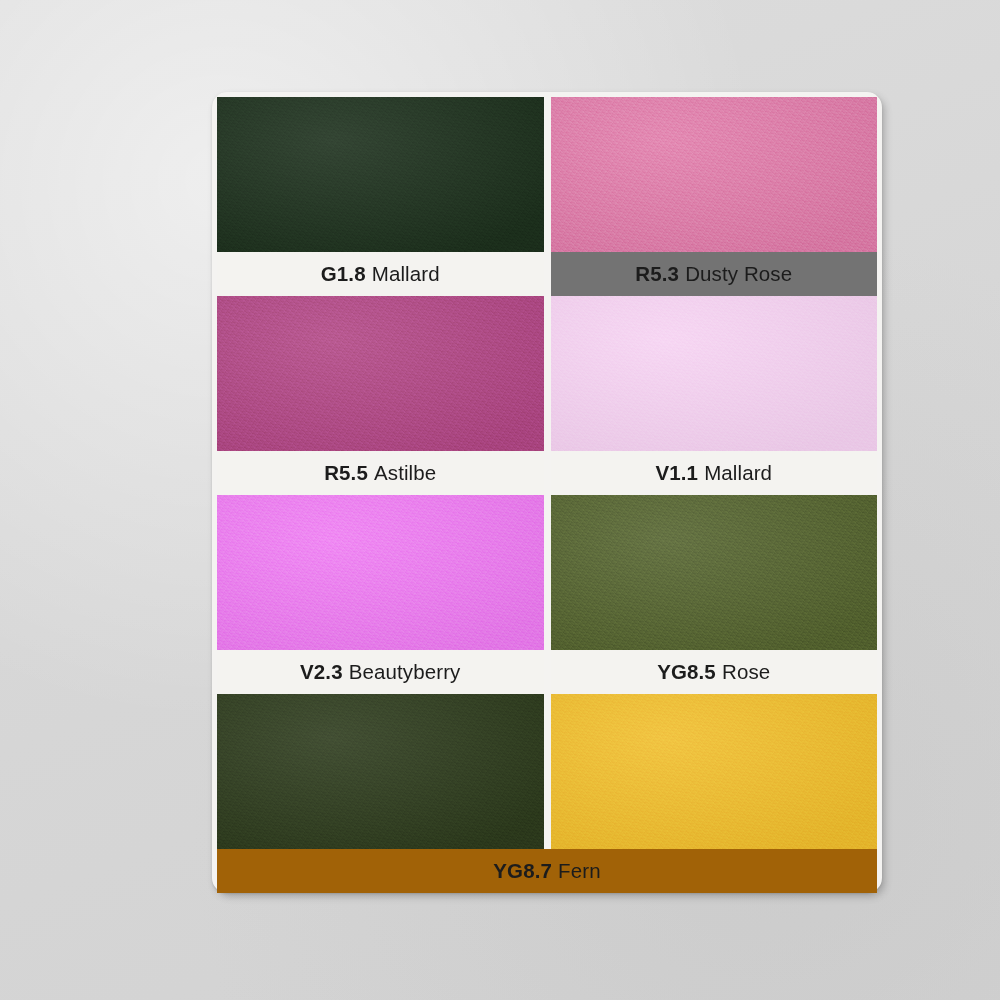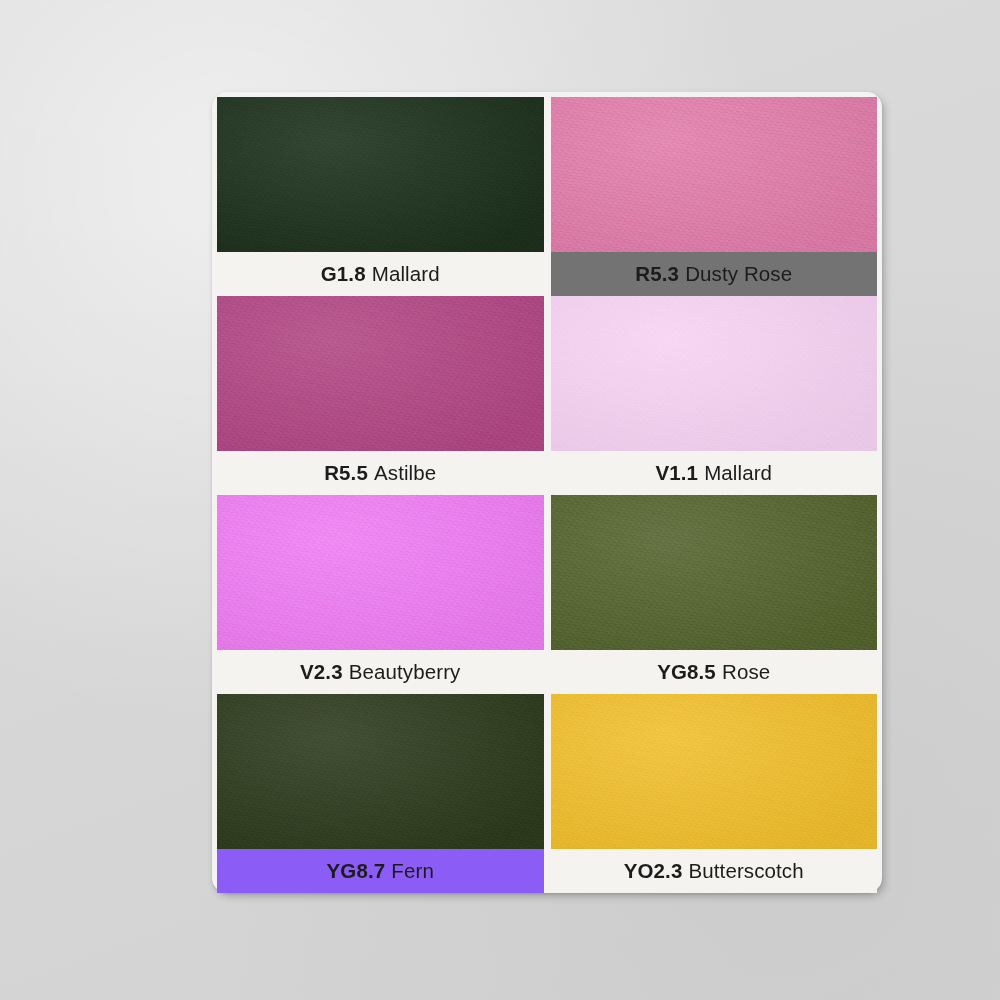--- a/index.html
+++ b/index.html
@@ -199,25 +199,20 @@
     <div class="swatch-pair">
       <div class="swatch-cell">
         <div class="swatch-chip" style="background-color: rgb(44, 58, 28);"></div>
       </div>
       <div class="swatch-cell">
         <div class="swatch-chip" style="background-color: rgb(240, 189, 44);"></div>
       </div>
     </div>
     <div class="swatch-pair" style="flex:0 0 44px;">
       <div class="swatch-cell">
-        <div class="swatch-label-band" style="background-color: #8b5cf6; text-align: center;">
+        <div class="swatch-label-band" style="background-color: #a16207; text-align: center;">
           <span class="swatch-label"><span class="swatch-code">YG8.7</span><span class="label-space"></span><span class="swatch-name">Fern</span></span>
         </div>
       </div>
-      <div class="swatch-cell">
-        <div class="swatch-label-band" style="background-color: rgb(244, 243, 240);">
-          <span class="swatch-label"><span class="swatch-code">YO2.3</span><span class="label-space"></span><span class="swatch-name">Butterscotch</span></span>
-        </div>
-      </div>
     </div>
   </div>
 
 </div>
 
 </body></html>

